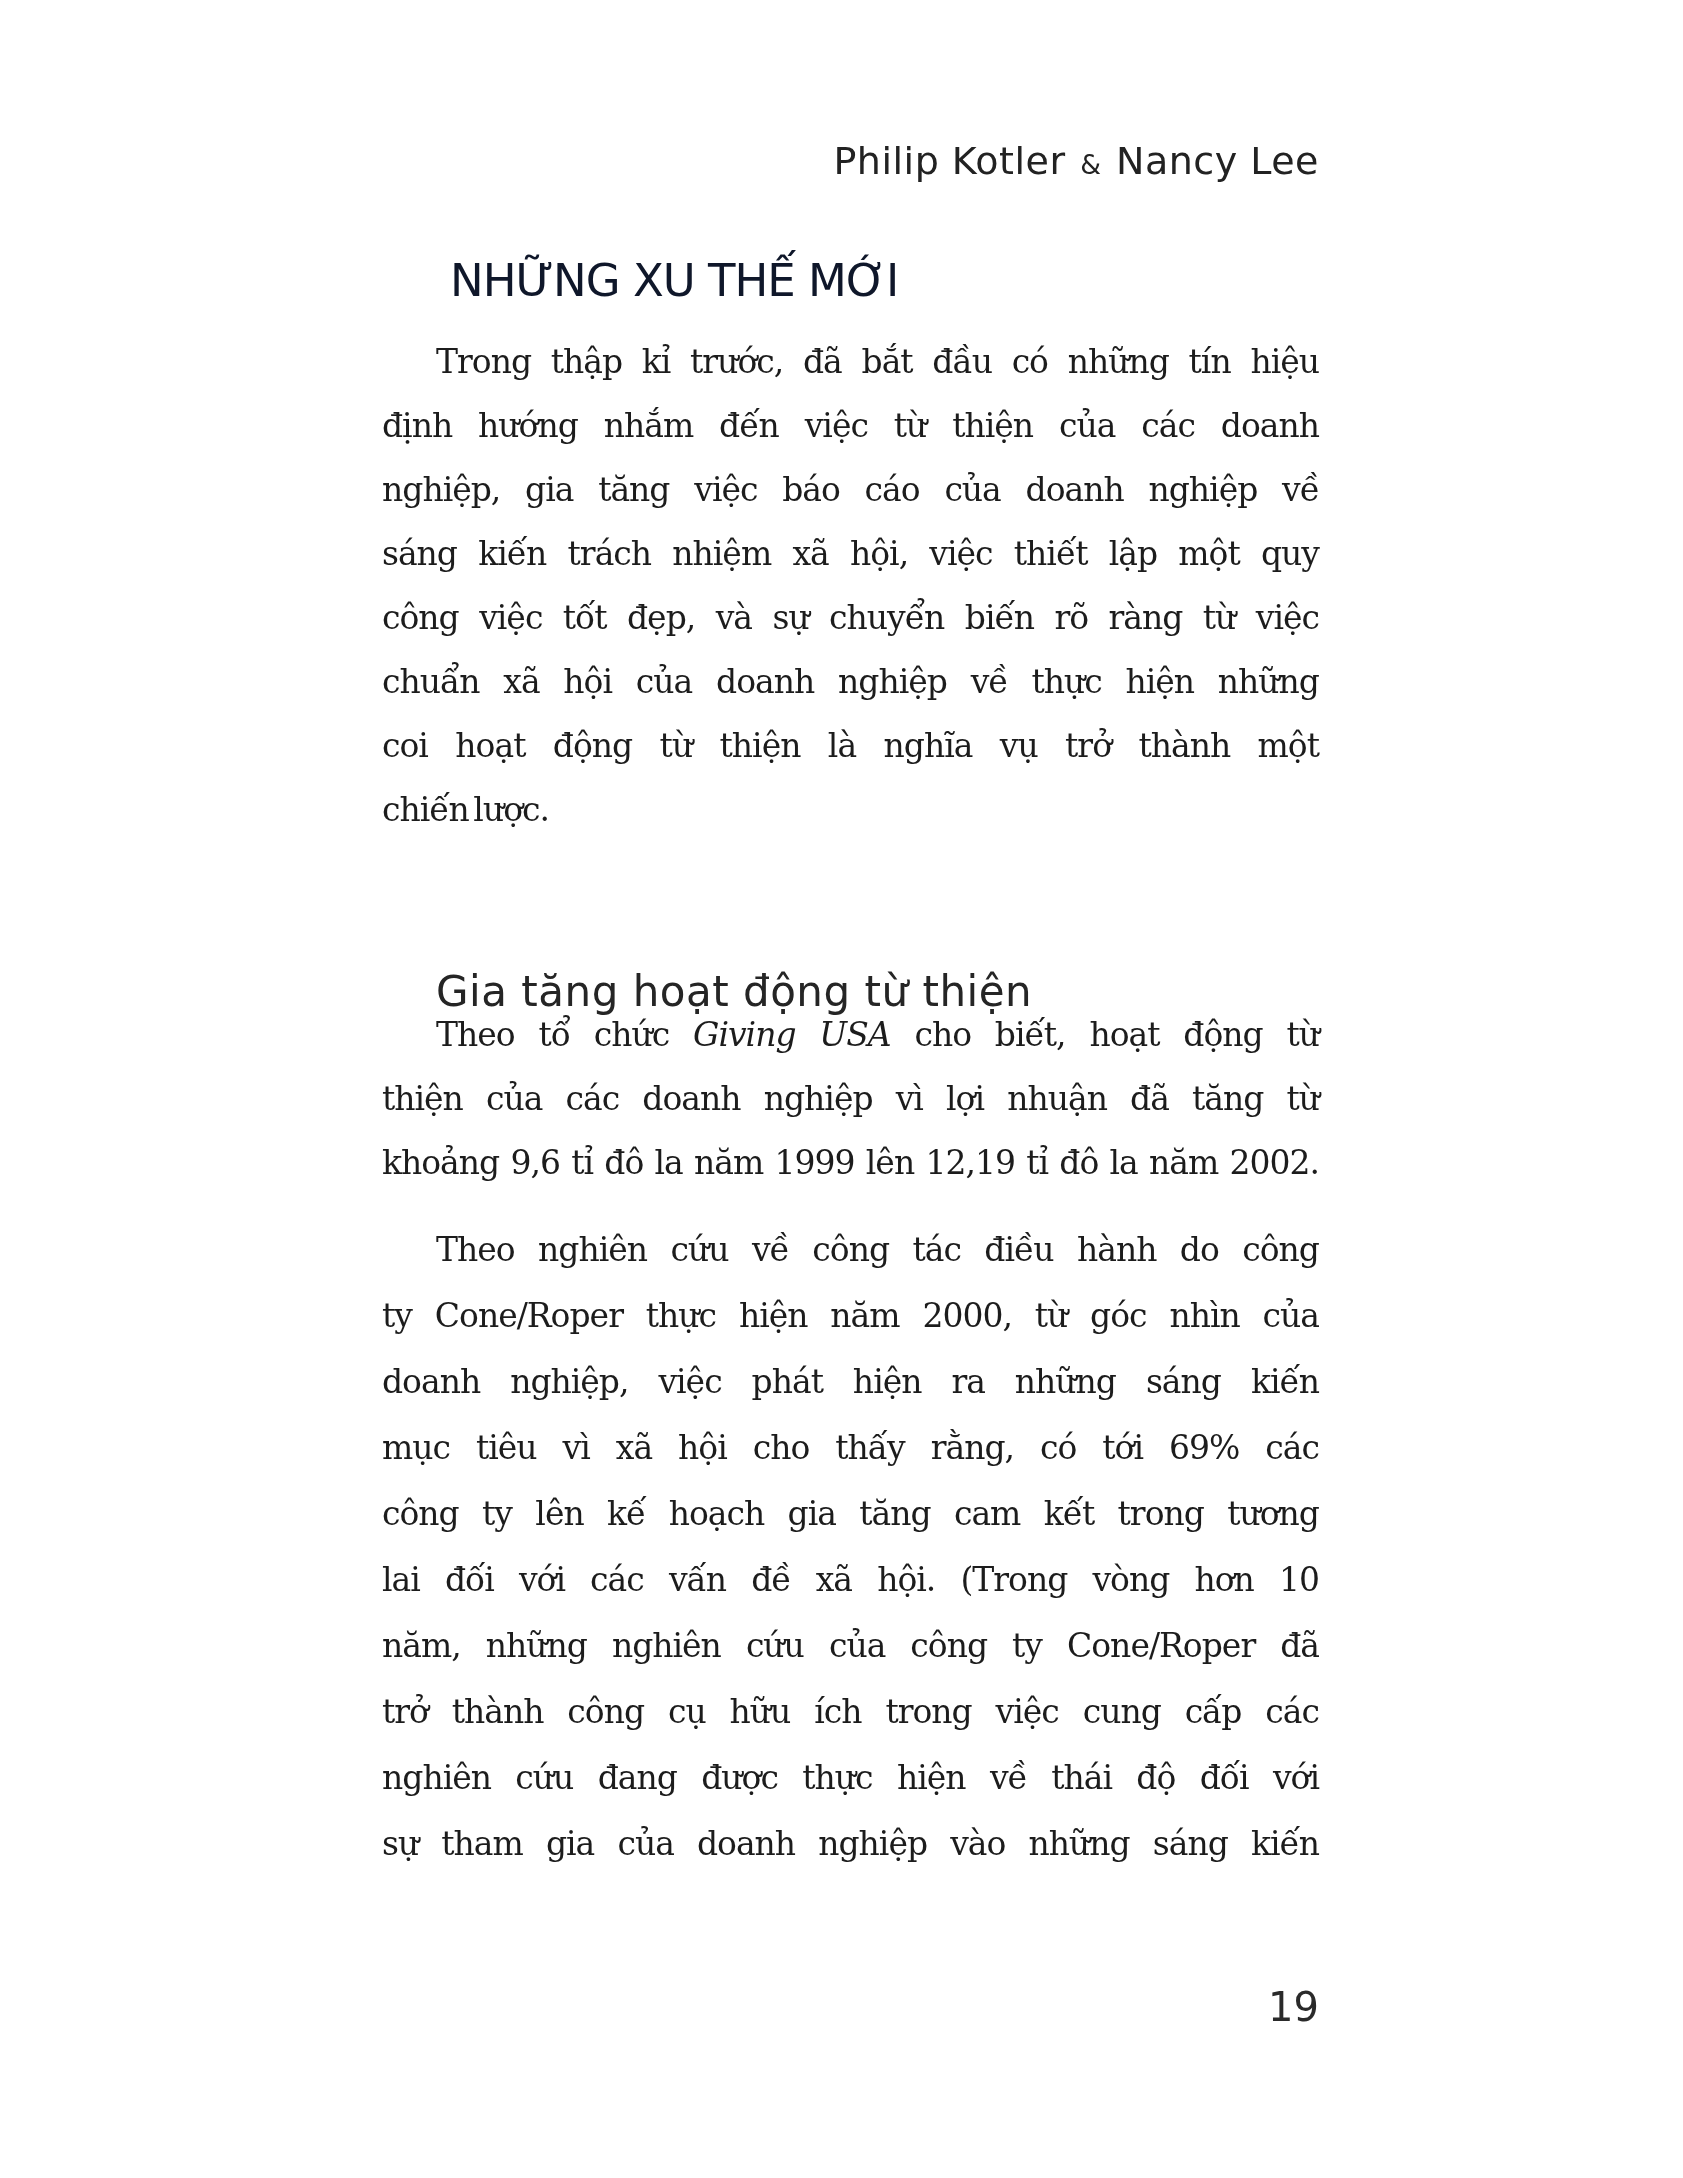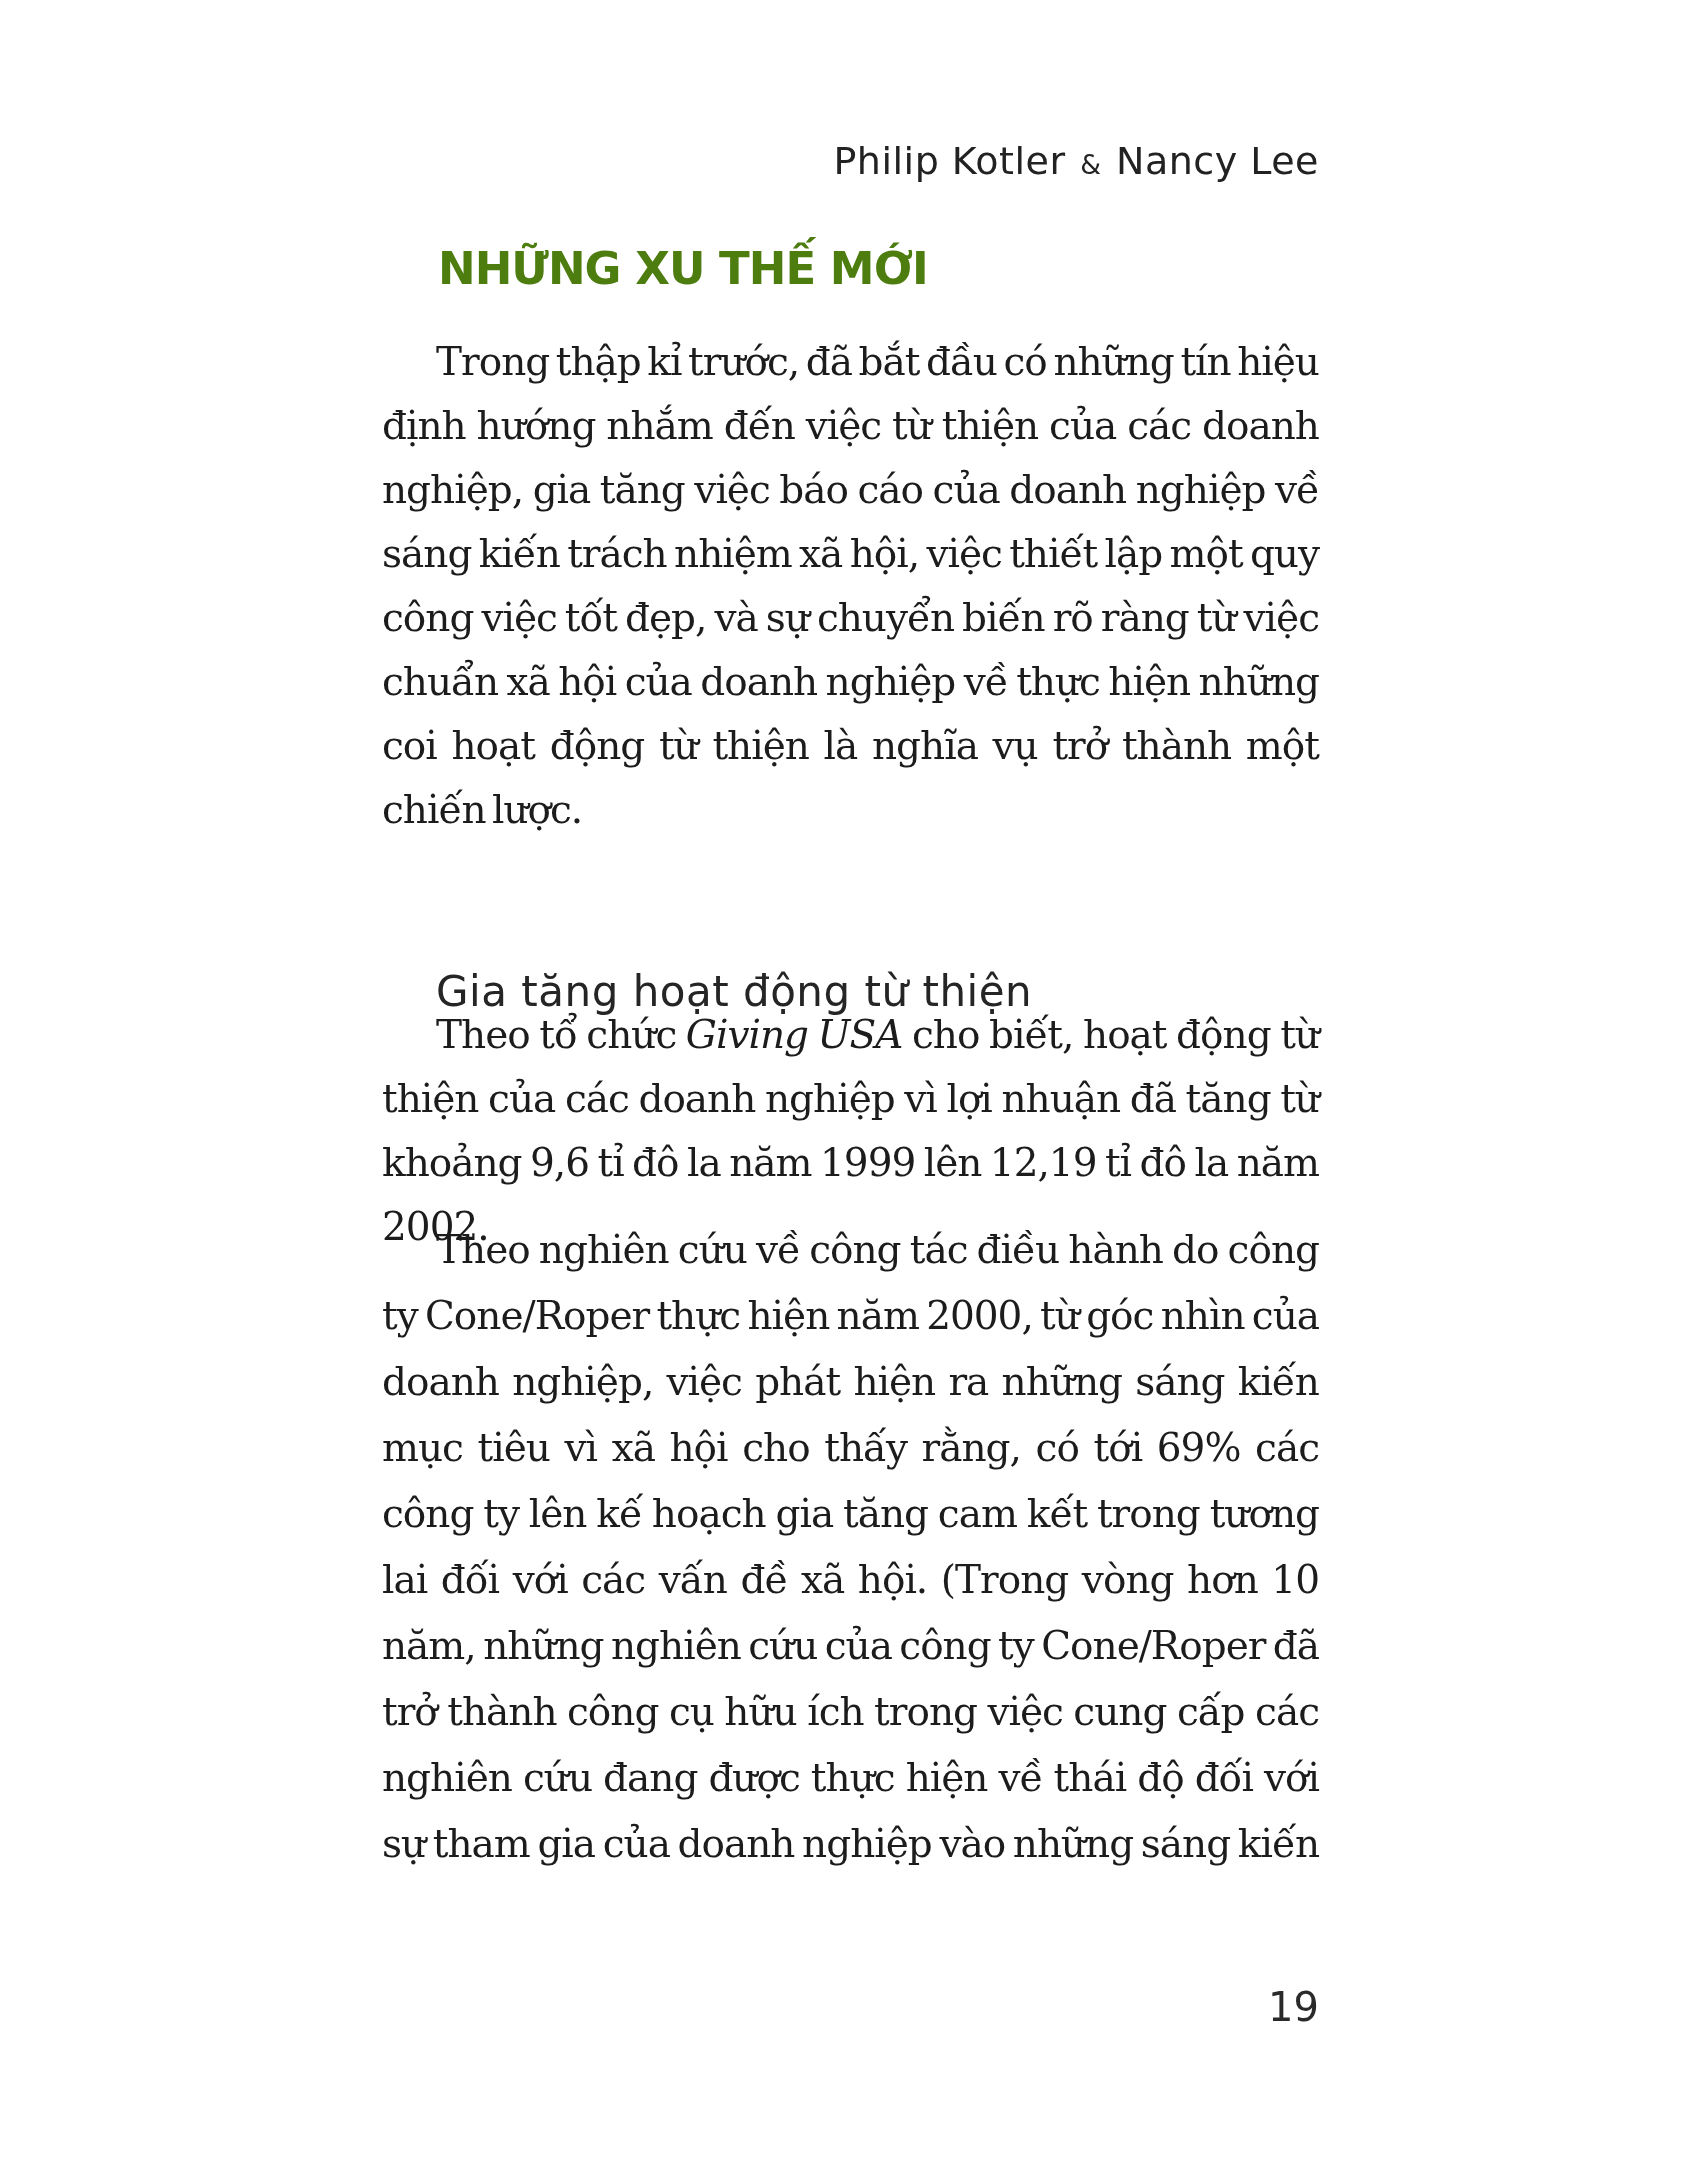--- a/index.html
+++ b/index.html
@@ -33,43 +33,43 @@
   }
   .author-header .amp {
     font-size: 0.70em;
     padding: 0 2px;
   }
   
   .section-heading {
     position: absolute;
     top: 235px;
     left: 434px;
-    margin: 4px;
+    margin: 16px;
     font-family: "DejaVu Sans", "Liberation Sans", sans-serif;
-    font-weight: bold;
+    font-weight: normal;
     font-size: 45px;
     line-height: 59px;
     letter-spacing: -1px;
-    color: #4d7c0f;
+    color: #0f172a;
     white-space: nowrap;
   }
   
   .block {
     position: absolute;
     left: 382px;
     width: 937px;
   }
   .b0 { top: 330px;  }
   .b1 { top: 924px; margin-top: 36px;  }
   .b2 { top: 1003px; }
   .b3 { top: 1217px; }
   .line {
     height: 64px;
     line-height: 64px;
-    font-size: 39px;
+    font-size: 33px;
     letter-spacing: -1px;
     word-spacing: -5px;
     color: #1c1c1c;
     white-space: nowrap;
   }
   .line.just {
     white-space: normal;
     text-align: justify;
     text-align-last: justify;
     -moz-text-align-last: justify;

